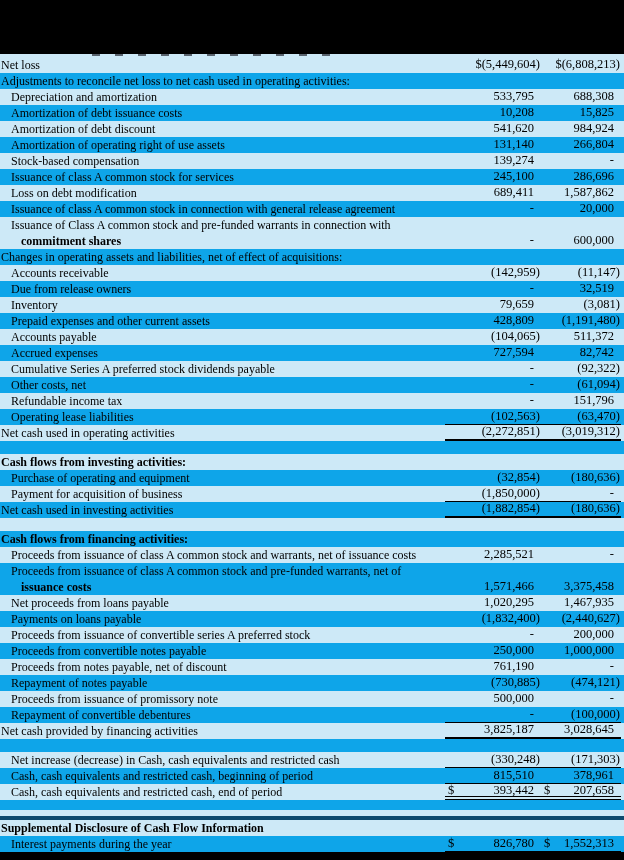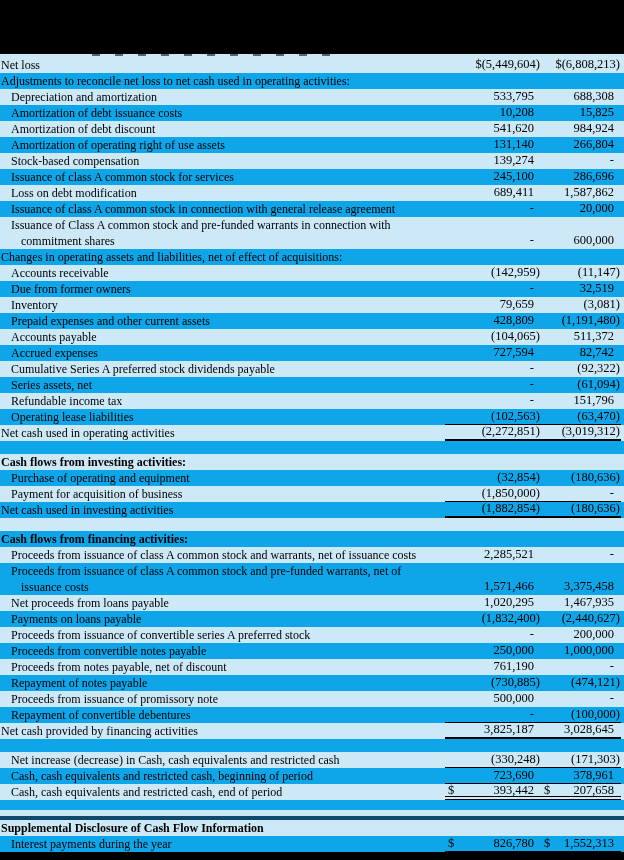--- a/index.html
+++ b/index.html
@@ -20,21 +20,21 @@
   .row { display:flex; align-items:flex-end; min-height:16px; padding-right:3px; box-sizing:border-box; }
   .bg-blue { background:#cde9f7; }
   .bg-white { background:#0ea5e9; }
   .sep { border-top:4px solid #0c4a6e; }
   .lbl {
     flex:1 1 auto; font-size:12px; line-height:16px; white-space:nowrap;
     padding-left:1px; overflow:visible;
   }
   .lbl.ind { padding-left:11px; }
   .lbl.bold { font-weight:bold; }
-  .wrap2 { padding-left:10px; }
+  .wrap2 { padding-left:10px;font-weight:bold; }
   .cell {
     flex:0 0 auto; height:16px; box-sizing:border-box;
     font-size:12.5px; line-height:15px; text-align:right; padding-right:7px;
   }
   .c1 { width:96px; }
   .c2 { width:80px;text-align:right; }
   .cell.split { display:flex; justify-content:space-between; }
   .cur { padding-left:3px; }
   .v.hang { margin-right:-6px; }
   .ul-thin   { border-bottom:1px solid #000; line-height:14px; }
@@ -138,21 +138,21 @@
       </div>
       <div class="row bg-blue">
         <div class="lbl ind">
           <div>Accounts receivable</div>
         </div>
         <div class="cell c1"><span class="v hang">(142,959)</span></div>
         <div class="cell c2"><span class="v hang">(11,147)</span></div>
       </div>
       <div class="row bg-white">
         <div class="lbl ind">
-          <div>Due from former owners</div>
+          <div>Due from release owners</div>
         </div>
         <div class="cell c1"><span class="v">-</span></div>
         <div class="cell c2"><span class="v">32,519</span></div>
       </div>
       <div class="row bg-blue">
         <div class="lbl ind">
           <div>Inventory</div>
         </div>
         <div class="cell c1"><span class="v">79,659</span></div>
         <div class="cell c2"><span class="v hang">(3,081)</span></div>
@@ -180,21 +180,21 @@
       </div>
       <div class="row bg-blue">
         <div class="lbl ind">
           <div>Cumulative Series A preferred stock dividends payable</div>
         </div>
         <div class="cell c1"><span class="v">-</span></div>
         <div class="cell c2"><span class="v hang">(92,322)</span></div>
       </div>
       <div class="row bg-white">
         <div class="lbl ind">
-          <div>Series assets, net</div>
+          <div>Other costs, net</div>
         </div>
         <div class="cell c1"><span class="v">-</span></div>
         <div class="cell c2"><span class="v hang">(61,094)</span></div>
       </div>
       <div class="row bg-blue">
         <div class="lbl ind">
           <div>Refundable income tax</div>
         </div>
         <div class="cell c1"><span class="v">-</span></div>
         <div class="cell c2"><span class="v">151,796</span></div>
@@ -333,21 +333,21 @@
         <div class="lbl ind">
           <div>Net increase (decrease) in Cash, cash equivalents and restricted cash</div>
         </div>
         <div class="cell c1 ul-thin"><span class="v hang">(330,248)</span></div>
         <div class="cell c2 ul-thin"><span class="v hang">(171,303)</span></div>
       </div>
       <div class="row bg-white">
         <div class="lbl ind">
           <div>Cash, cash equivalents and restricted cash, beginning of period</div>
         </div>
-        <div class="cell c1 ul-thin"><span class="v">723,690</span></div>
+        <div class="cell c1 ul-thin"><span class="v">815,510</span></div>
         <div class="cell c2 ul-thin"><span class="v">378,961</span></div>
       </div>
       <div class="row bg-blue">
         <div class="lbl ind">
           <div>Cash, cash equivalents and restricted cash, end of period</div>
         </div>
         <div class="cell c1 ul-double split">
           <span class="cur">$</span>
           <span class="v">393,442</span>
         </div>

